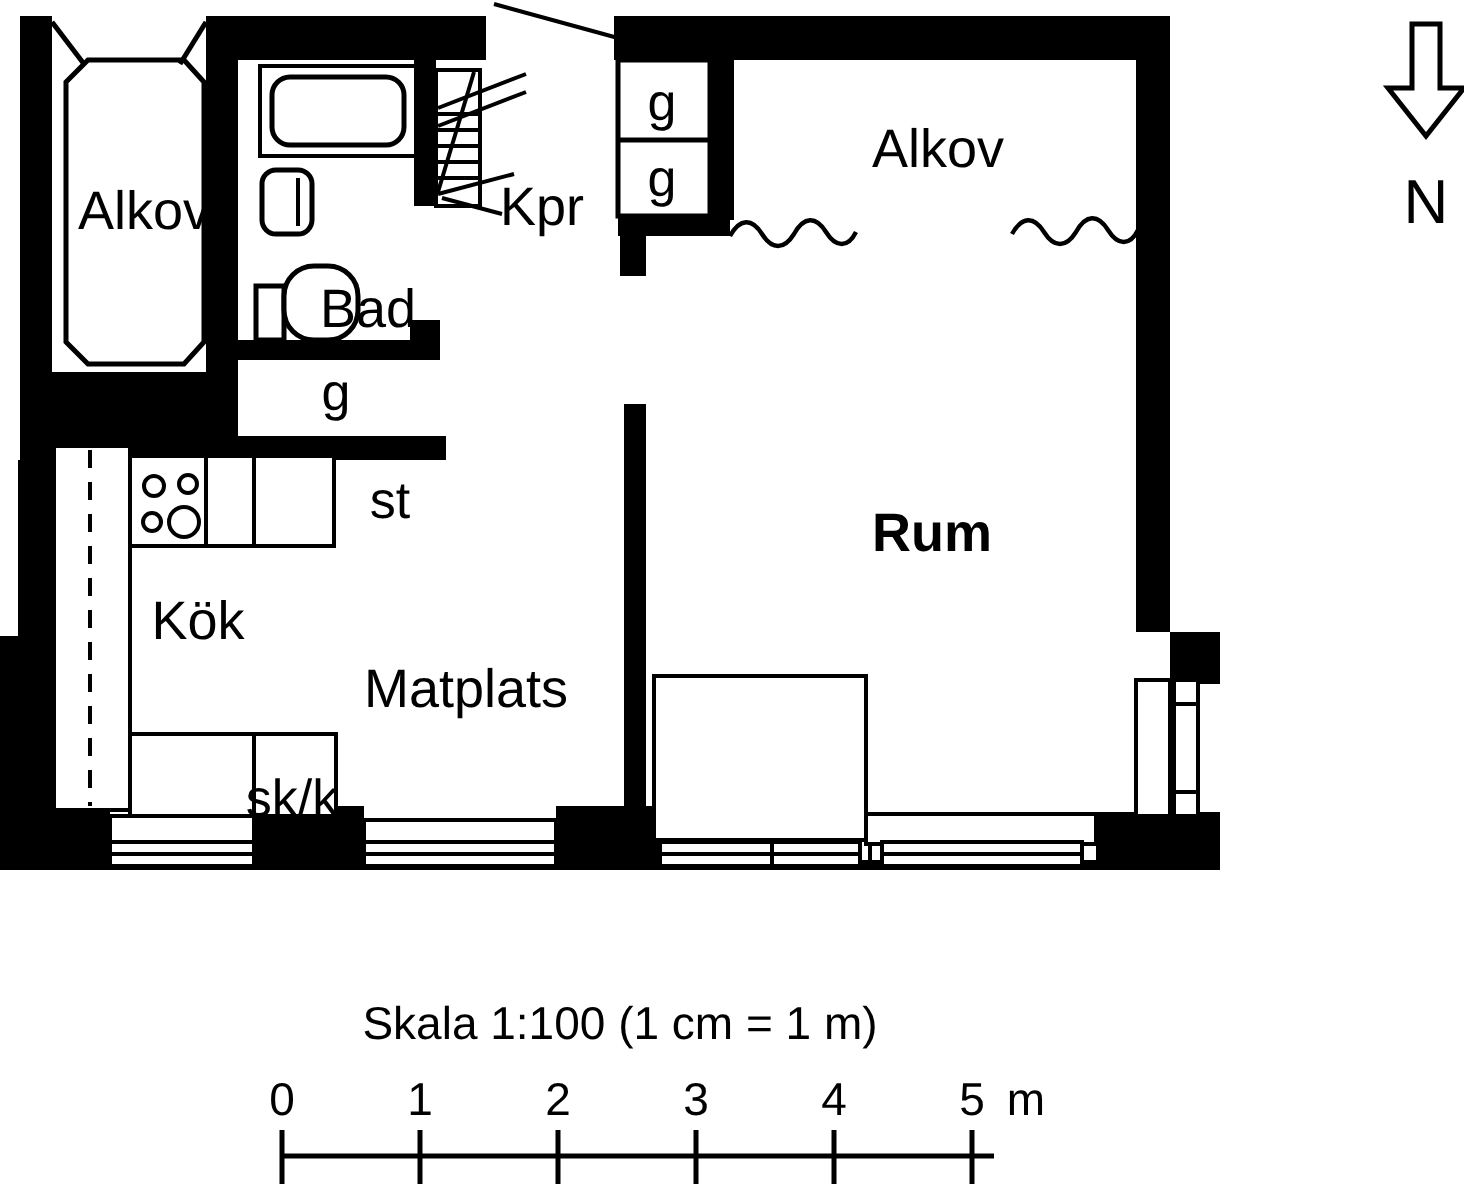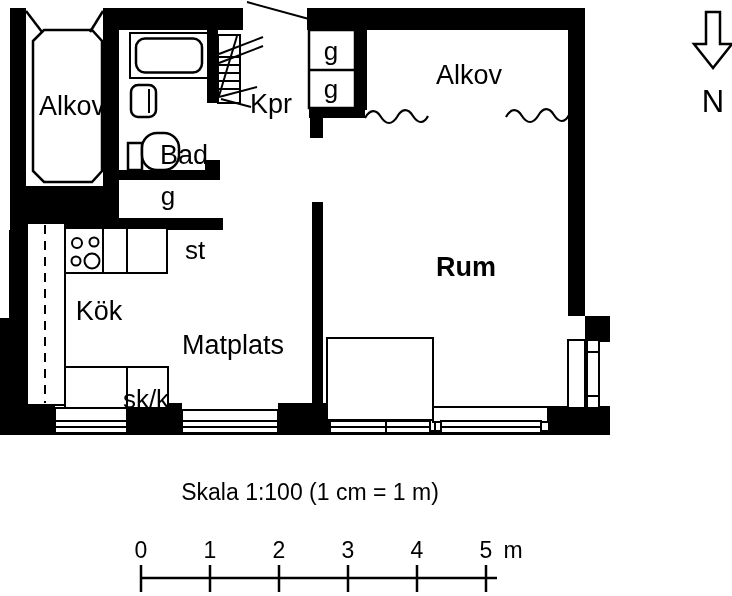--- a/index.html
+++ b/index.html
@@ -154,21 +154,21 @@
   <span class="lbl lbl-room" style="left:233px; top:308px;margin-top:37px;">Matplats</span>
 
   <span class="lbl lbl-small" style="left:168px; top:196px;">g</span>
   <span class="lbl lbl-small" style="left:331px; top:51px;">g</span>
   <span class="lbl lbl-small" style="left:331px; top:89px;">g</span>
   <span class="lbl lbl-small" style="left:147px; top:250px;margin-left:48px;">st</span>
   <span class="lbl lbl-small" style="left:146px; top:387px;margin-top:12px;">sk/k</span>
 
   <span class="lbl lbl-north" style="left:713px; top:101px;">N</span>
 
-  <span class="lbl lbl-caption" style="left:310px; top:492px;">Skala 1:100 (1 cm = 1 m)</span>
+  <span class="lbl lbl-caption" style="left:310px; top:512px;">Skala 1:100 (1 cm = 1 m)</span>
 
   <span class="lbl lbl-tick" style="left:141px; top:550px;">0</span>
   <span class="lbl lbl-tick" style="left:210px; top:550px;">1</span>
   <span class="lbl lbl-tick" style="left:279px; top:550px;">2</span>
   <span class="lbl lbl-tick" style="left:348px; top:550px;">3</span>
   <span class="lbl lbl-tick" style="left:417px; top:550px;">4</span>
   <span class="lbl lbl-tick" style="left:486px; top:550px;">5</span>
   <span class="lbl lbl-tick" style="left:513px; top:550px;">m</span>
 
 </div>

